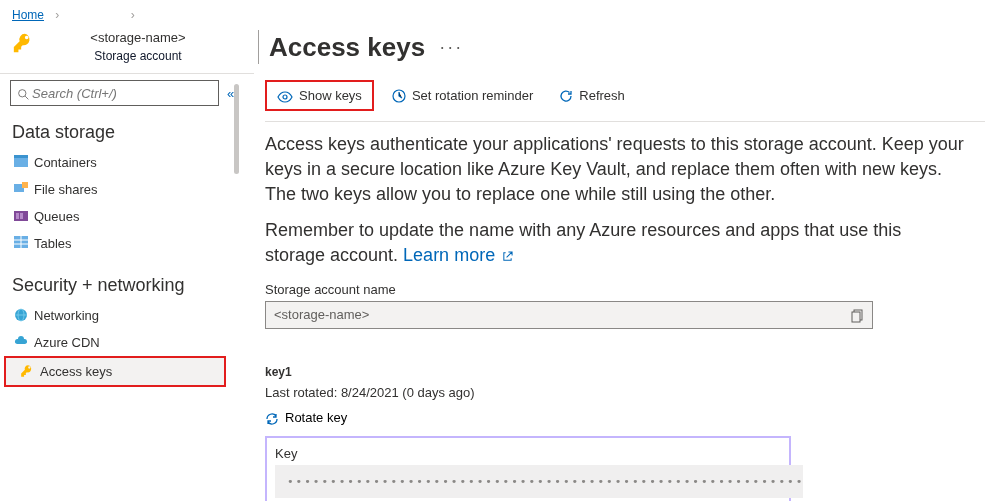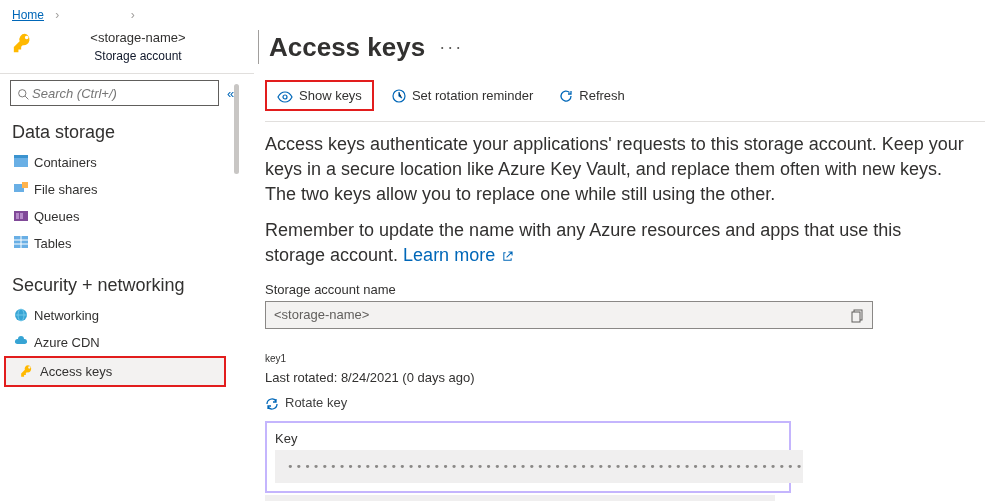--- a/index.html
+++ b/index.html
@@ -36,23 +36,23 @@
     .tool-btn svg,.tool-btn .u{color:#0067b8}
     .tool-btn span.lbl{margin-left:6px}
     .showkeys-box{border:2px solid #e21d1d;padding:2px}
     p.desc{margin:6px 0 10px;line-height:1.4;font-size:18px;color:#323130;max-width:700px}
     a.learn{color:#0067b8;text-decoration:none}
     .ext-ic{color:#0067b8;margin-left:2px}
     .field-label{font-size:13px;margin-top:14px;margin-bottom:4px}
     .ro-field{display:flex;align-items:center;border:1px solid #8a8886;background:#f3f2f1;width:590px;height:26px;padding:0 8px;font-size:13px;color:#605e5c}
     .ro-field .val{flex:1}
     .copy-ic{color:#605e5c;cursor:pointer}
-    .key-head{font-weight:400;font-size:10px;margin-top:24px}
+    .key-head{font-weight:700;font-size:12px;margin-top:36px}
     .last-rot{font-size:13px;margin-top:6px}
-    .rotate-row{display:flex;align-items:center;margin-top:10px;color:#404040;cursor:pointer}
+    .rotate-row{display:flex;align-items:center;margin-top:10px;color:#000000;cursor:pointer}
     .rotate-row .u{color:#0067b8;margin-right:6px}
     .masked-box{background:#f0efef;width:504px;padding:10px 12px;font-family:monospace;font-size:11px;color:#8a8886;letter-spacing:2px;overflow:hidden;white-space:nowrap}
     .key-field-box{border:2px solid #c4b5fd;padding:8px 8px;width:506px;margin-top:10px}
     .conn-box{width:510px;margin-top:2px}
     svg{display:inline-block;vertical-align:middle}
   </style>
 </head>
 <body>
 
 <div class="breadcrumb">

